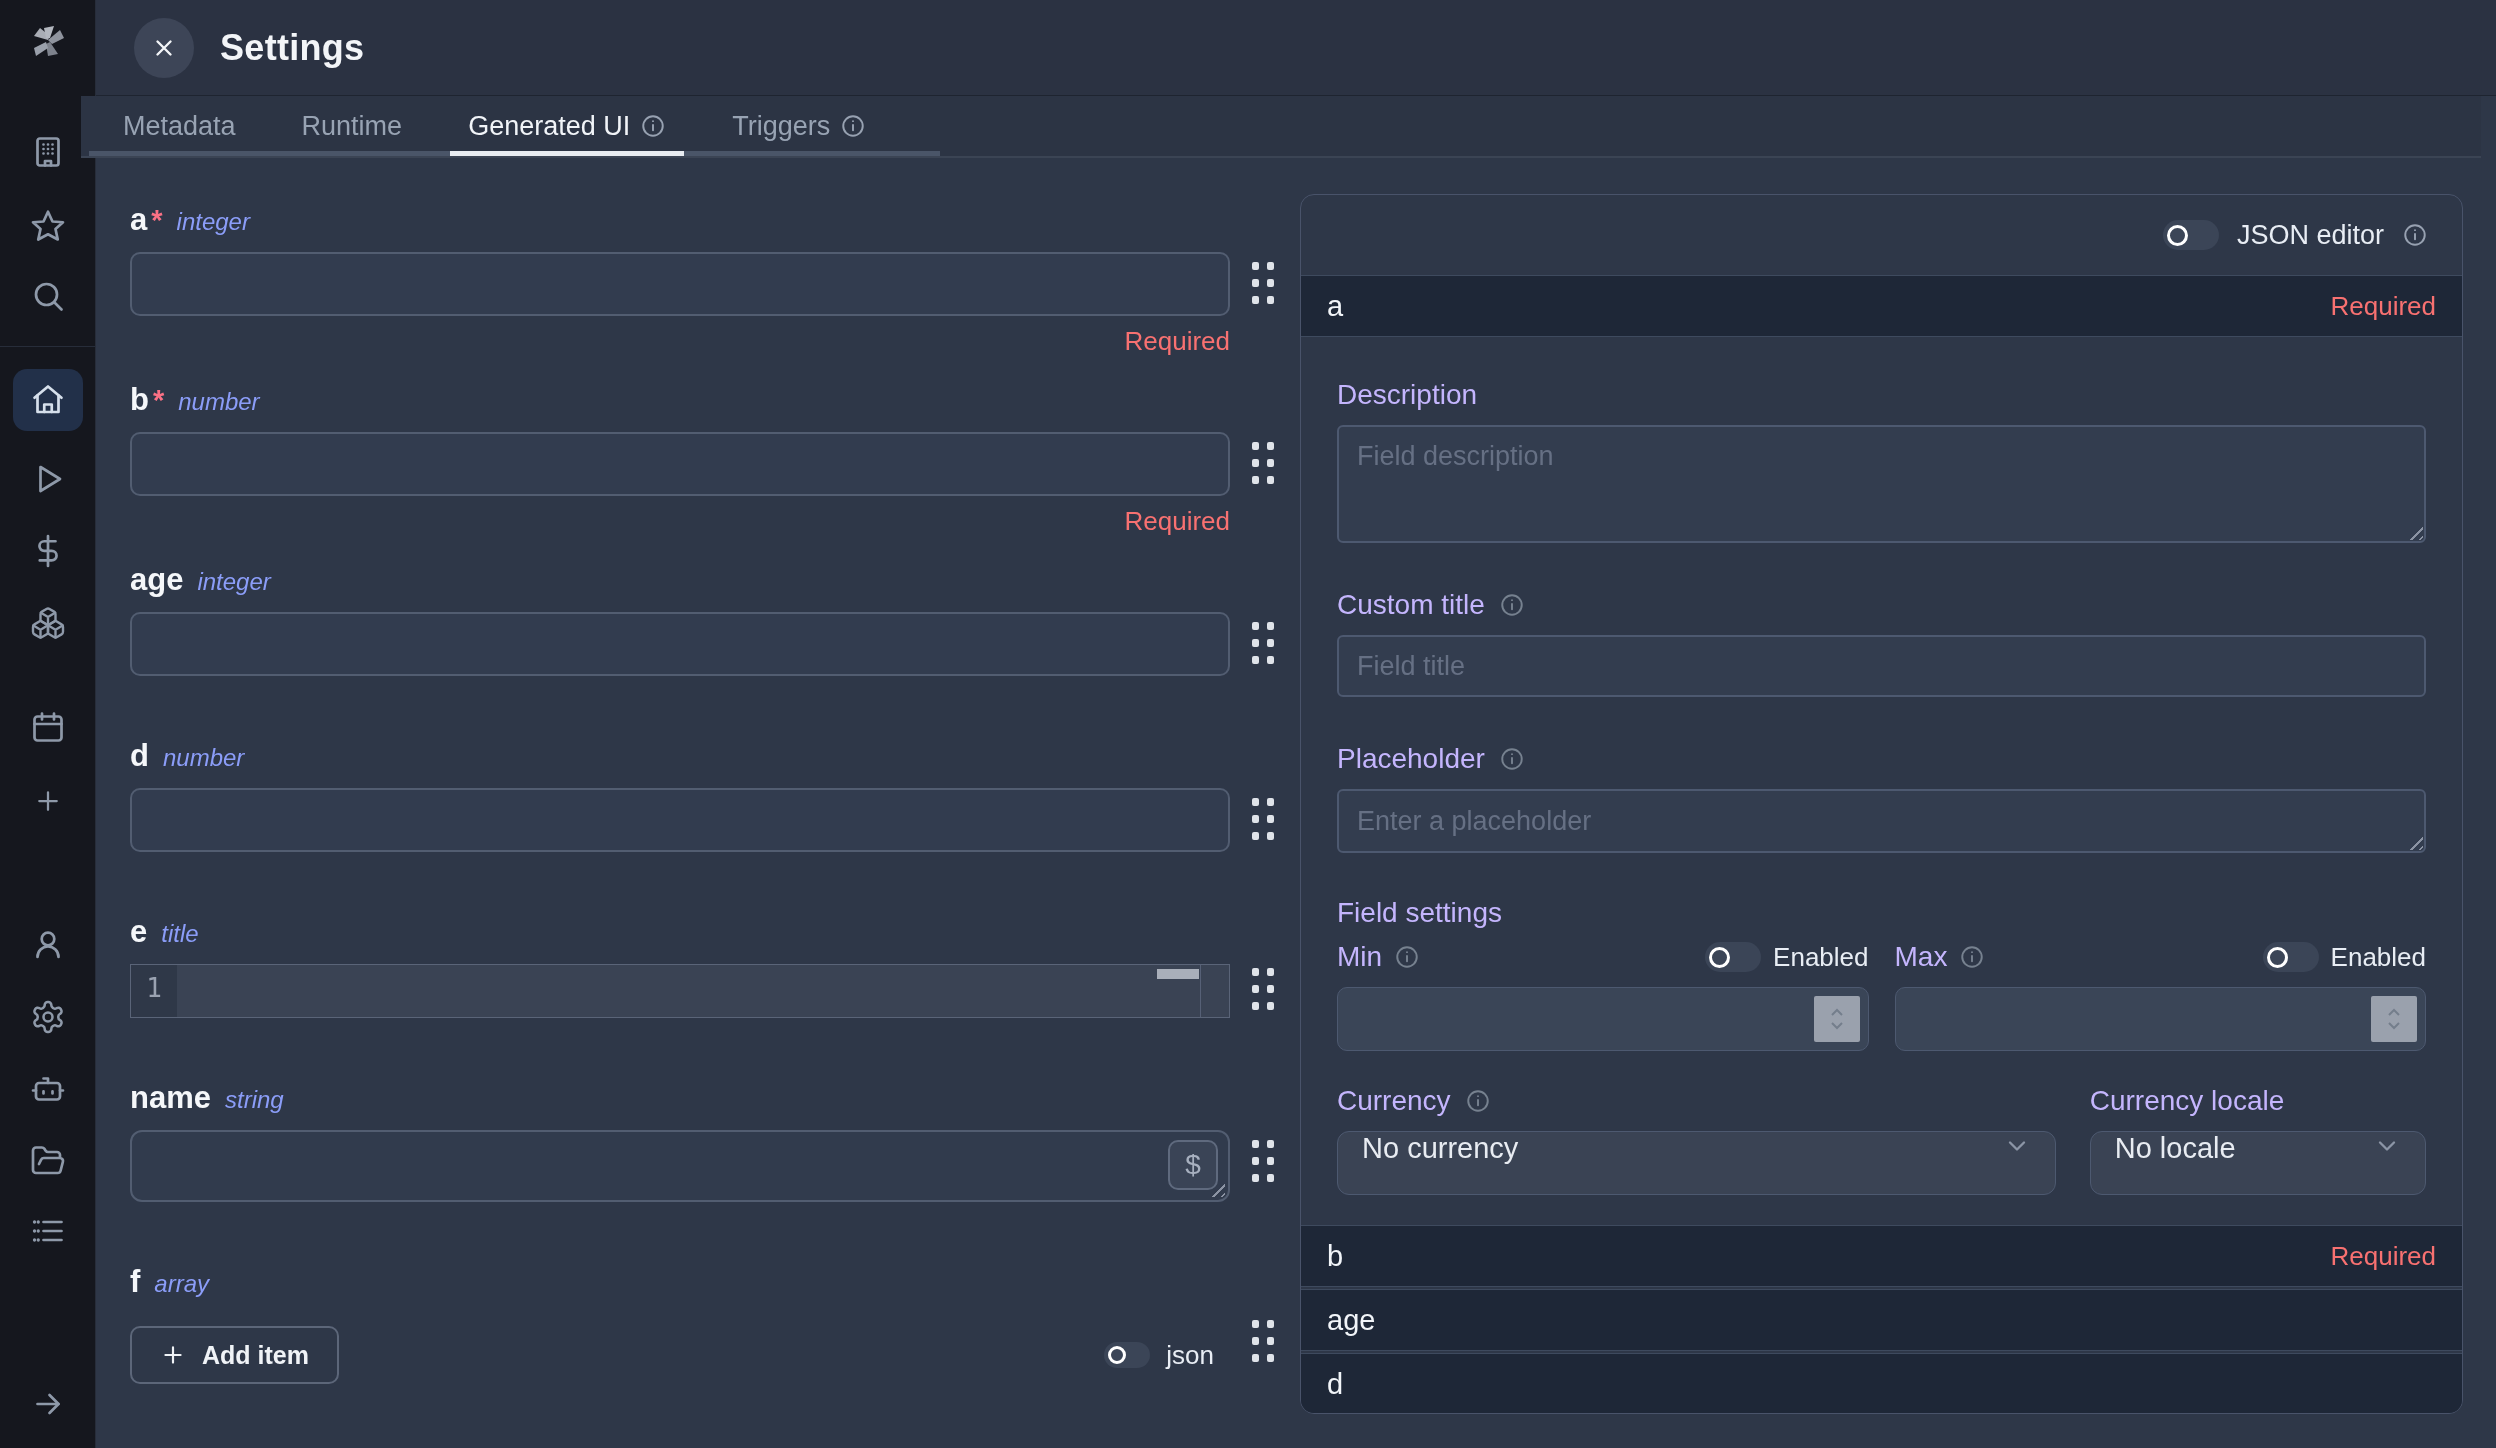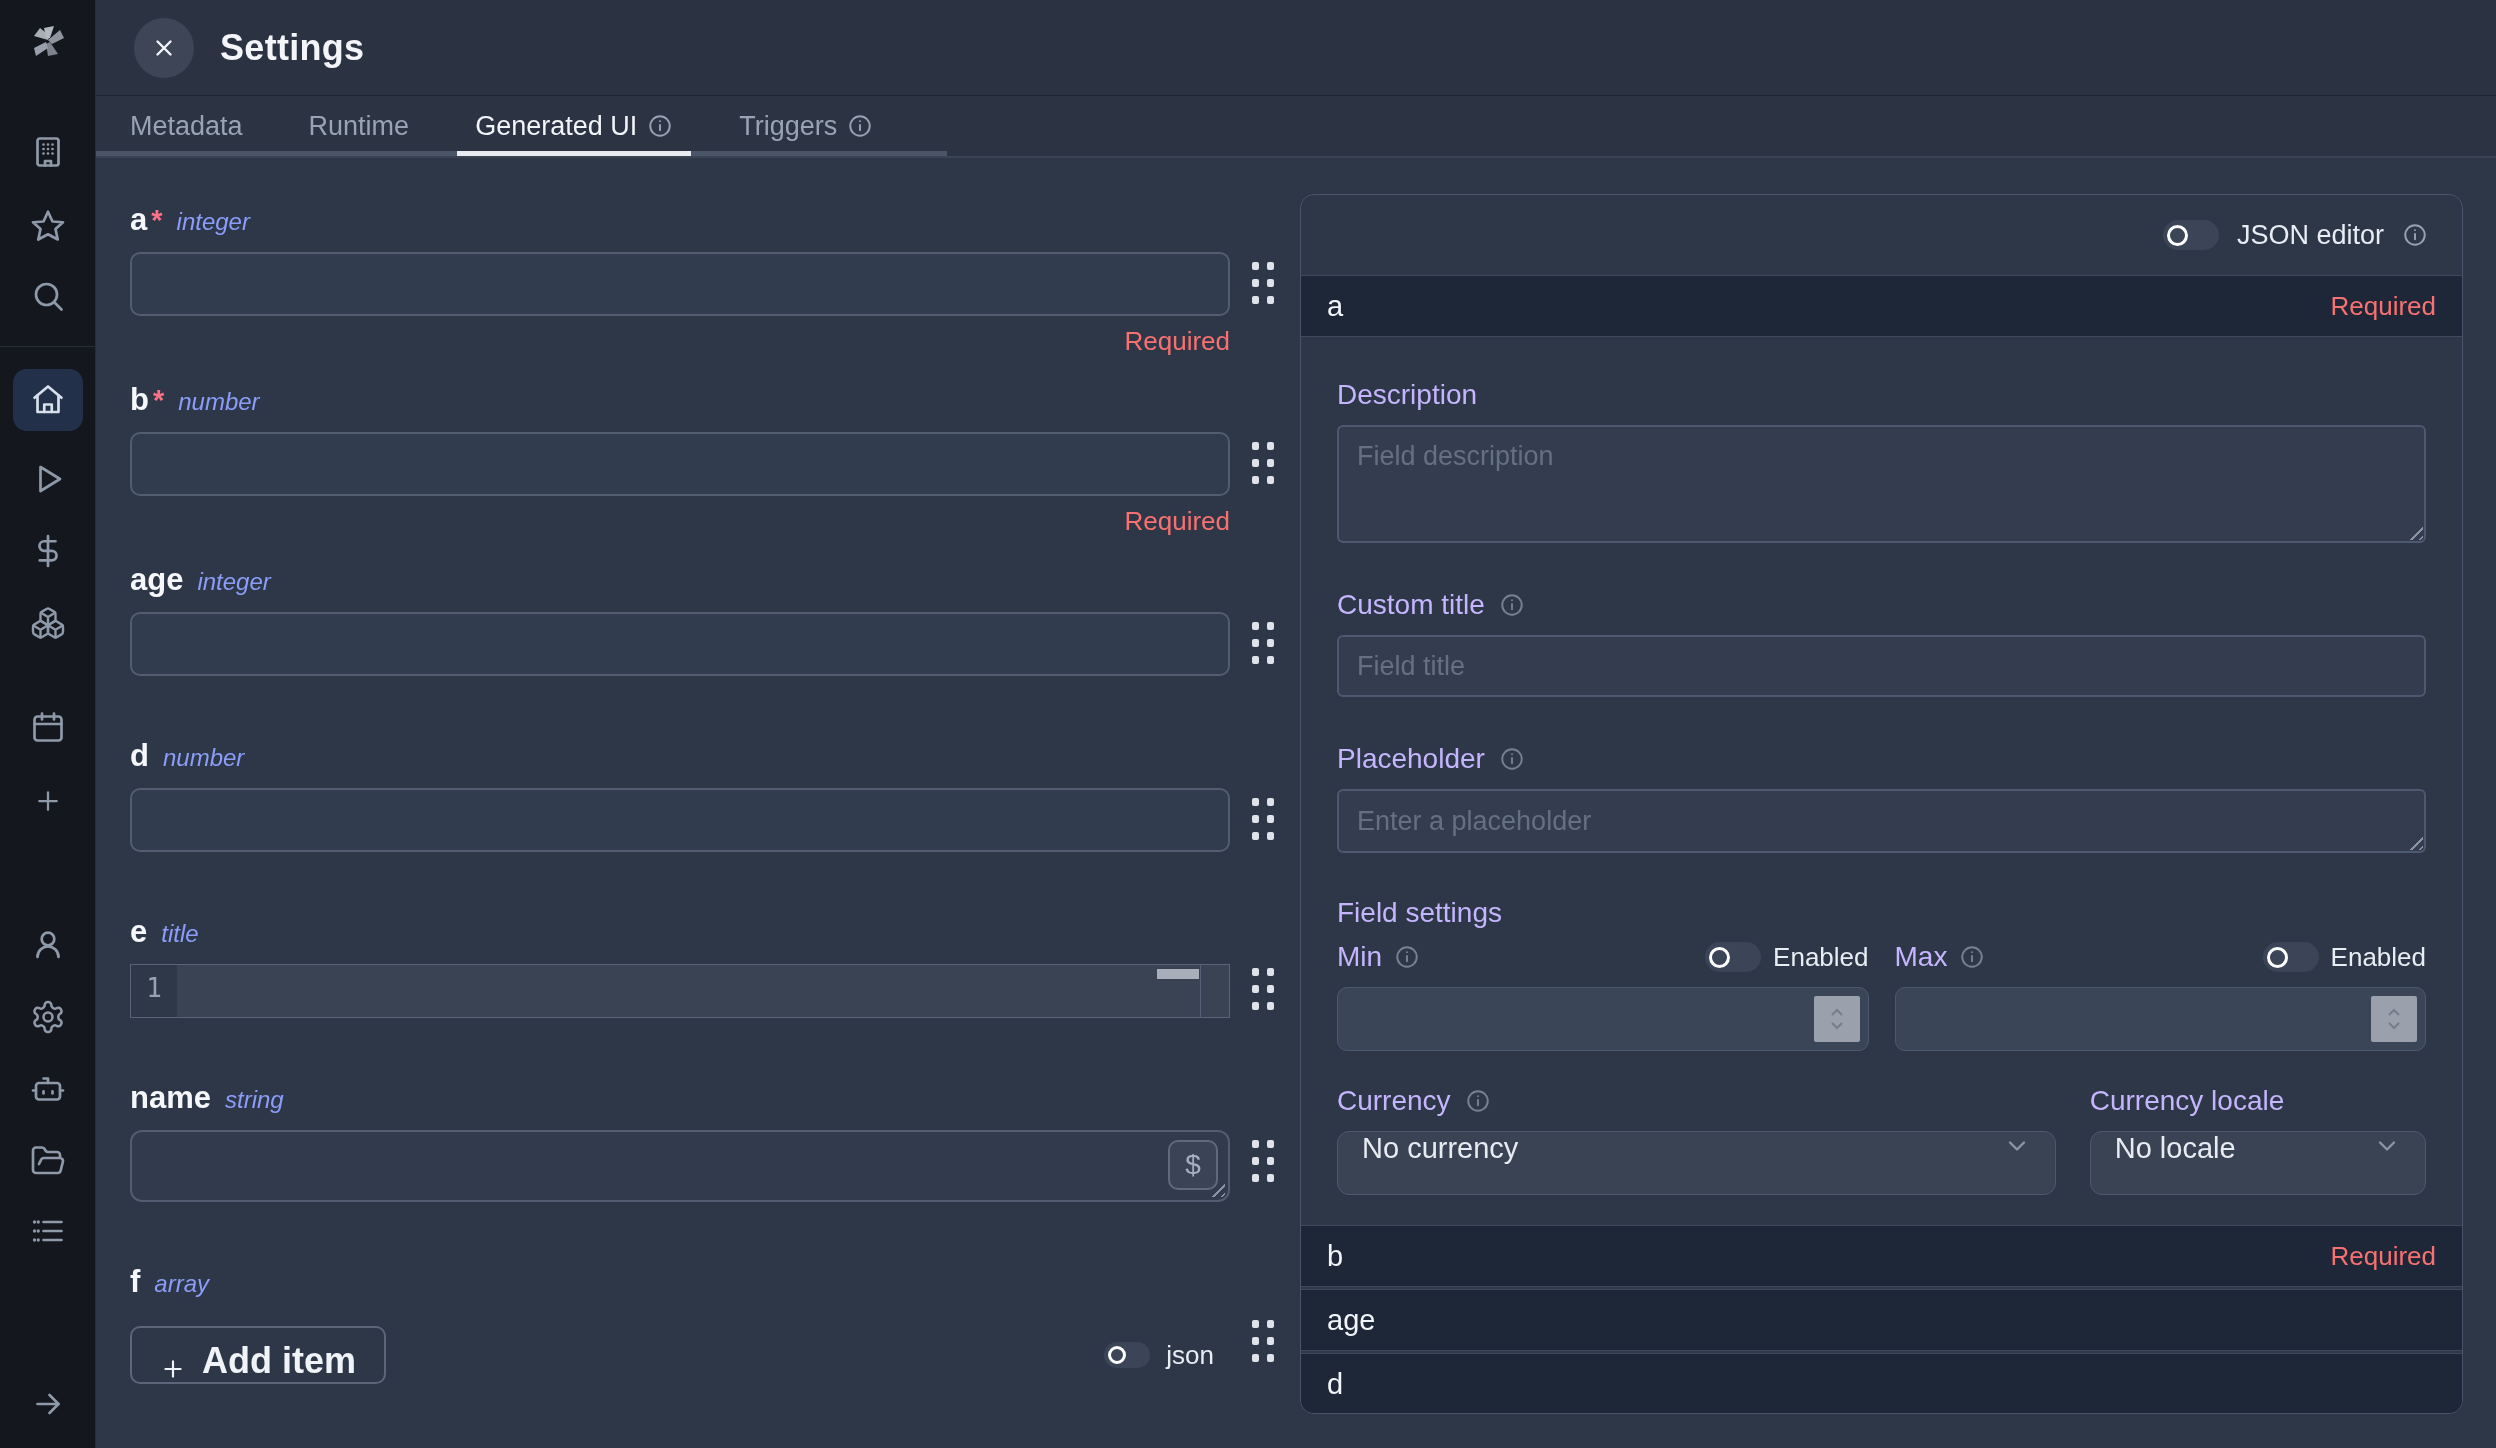--- a/index.html
+++ b/index.html
@@ -30,22 +30,22 @@
     position:absolute; left:96px; top:0; width:2400px; height:96px;
     background:#2b3242; border-bottom:1px solid #1e2430;
     display:flex; align-items:center; padding-left:38px; gap:26px;
   }
   .close-btn { width:60px; height:60px; border-radius:50%; background:#3d4557;
     display:flex; align-items:center; justify-content:center; color:#f3f5f8; }
   .close-btn svg { width:26px; height:26px; }
   .app-title { font-size:36px; font-weight:700; color:#f3f5f8; letter-spacing:.3px; }
 
   
-  .tabbar { position:absolute; left:96px; top:96px; width:2400px; height:62px;
-    background:#2c3444; border-bottom:2px solid #3b4454; }
+  .tabbar { position:absolute; left:81px; top:96px; width:2400px; height:62px;
+    background:#2c3444; border-bottom:2px solid #3b4454;padding-left:8px; }
   .tabs { display:flex; height:100%; padding-left:34px; gap:66px; position:relative; }
   .tabs-base { position:absolute; left:0; bottom:0; width:851px; height:5px; background:#4a5568; }
   .tab { position:relative; display:flex; align-items:center; gap:10px;
     color:#98a3b3; font-size:27px; height:100%; }
   .tab.active { color:#f1f4f8; }
   .tab.active::after { content:""; position:absolute; left:-18px; right:-18px; bottom:0;
     height:5px; background:#e8ecf1; z-index:2; }
   .info-ic { color:#97a1b1; }
   .info-ic svg { width:26px; height:26px; }
   .info-ic.dim { color:#76818f; }
@@ -87,22 +87,22 @@
   .var-btn { position:absolute; right:10px; top:8px; width:50px; height:50px;
     border:2px solid #5f6a7e; border-radius:10px; background:#3a4456;
     color:#a7b0bf; font-size:28px; display:flex; align-items:center; justify-content:center; }
   .resize-grip { position:absolute; right:3px; bottom:3px; width:18px; height:18px;
     background:repeating-linear-gradient(135deg, transparent 0 4px, #8b93a3 4px 6px);
     clip-path:polygon(100% 0, 100% 100%, 0 100%); }
 
   
   .array-row { display:flex; align-items:center; position:relative; width:1100px; margin-top:26px; }
   .add-item-btn { height:58px; padding:0 28px; border:2px solid #5c6679; border-radius:10px;
-    background:transparent; color:#f0f3f7; font-size:36px; font-weight:600;
-    display:flex; align-items:flex-end; gap:16px; }
+    background:transparent; color:#f0f3f7; font-size:25px; font-weight:600;
+    display:flex; align-items:center; gap:16px; }
   .add-item-btn svg { width:26px; height:26px; }
   .json-toggle-wrap { margin-left:auto; margin-right:16px; display:flex; align-items:center; gap:16px; }
 
   
   .toggle { width:56px; height:30px; border-radius:16px; background:#3b4557;
     display:flex; align-items:center; padding-left:4px; flex:0 0 auto; }
   .toggle .knob { width:21px; height:21px; border:3px solid #ffffff; border-radius:50%; background:transparent; }
   .toggle.sm { width:46px; height:26px; }
   .toggle.sm .knob { width:18px; height:18px; }
   .toggle-label { font-size:26px; color:#e8edf4; }

